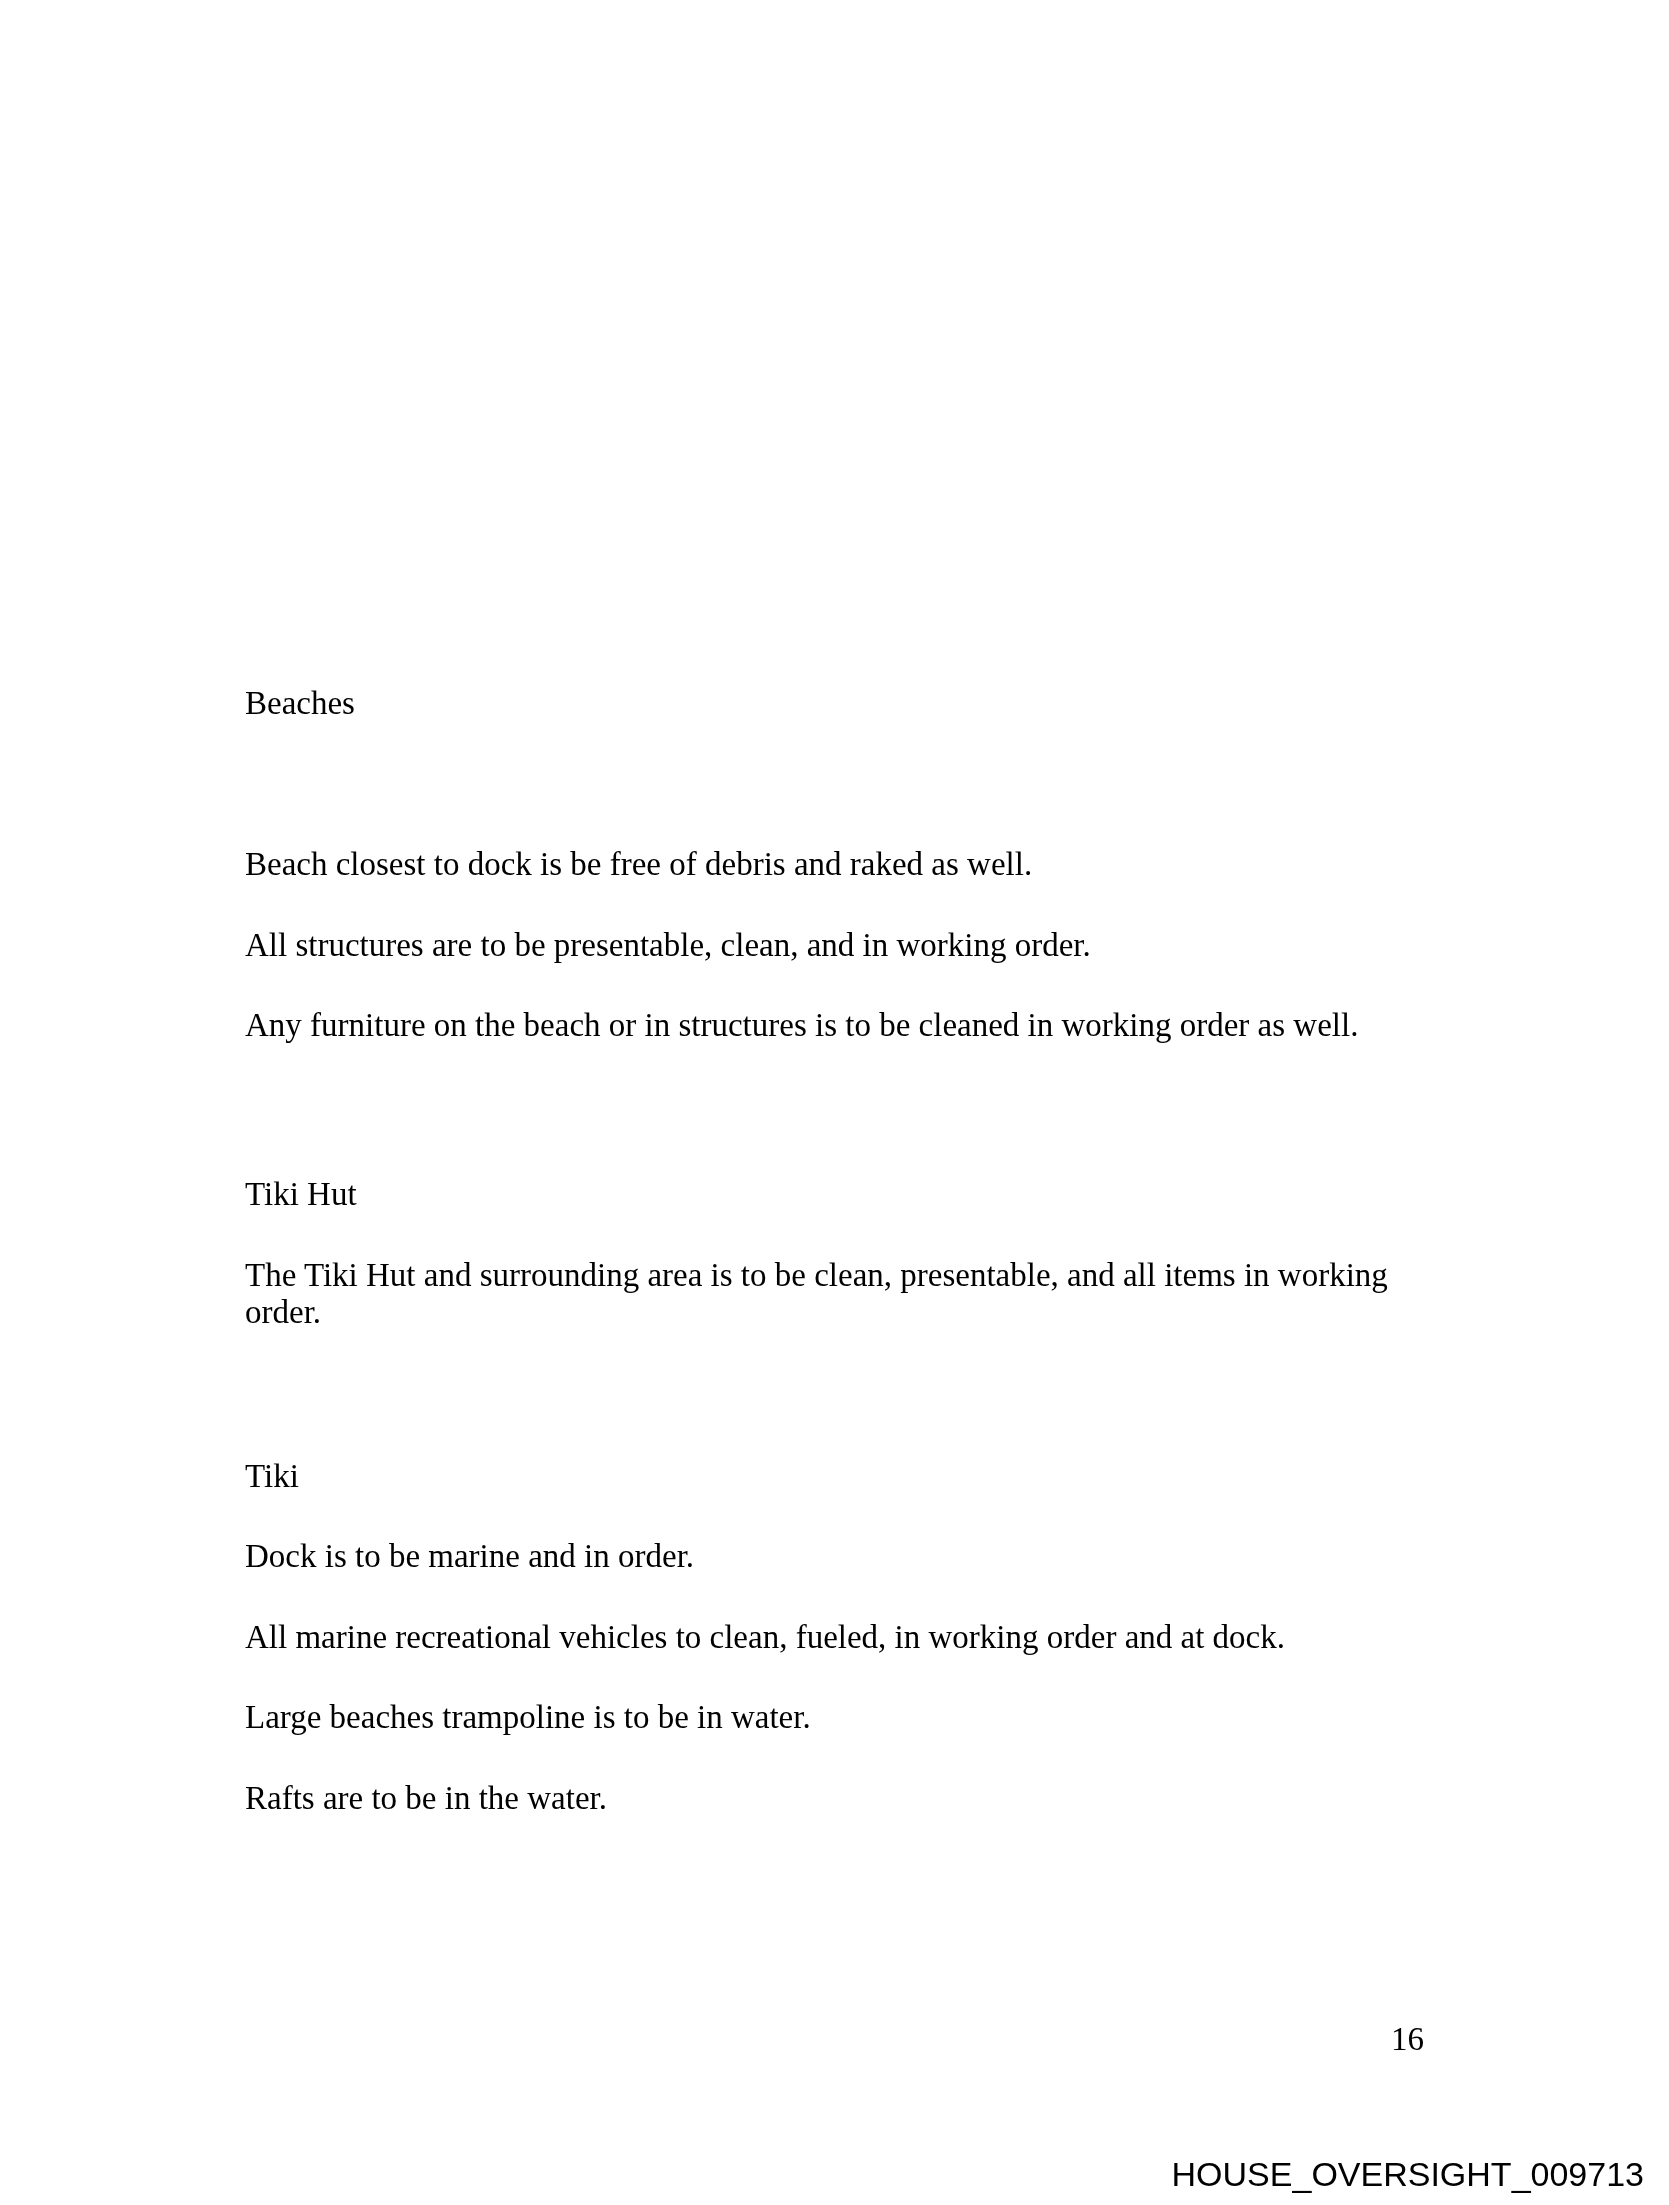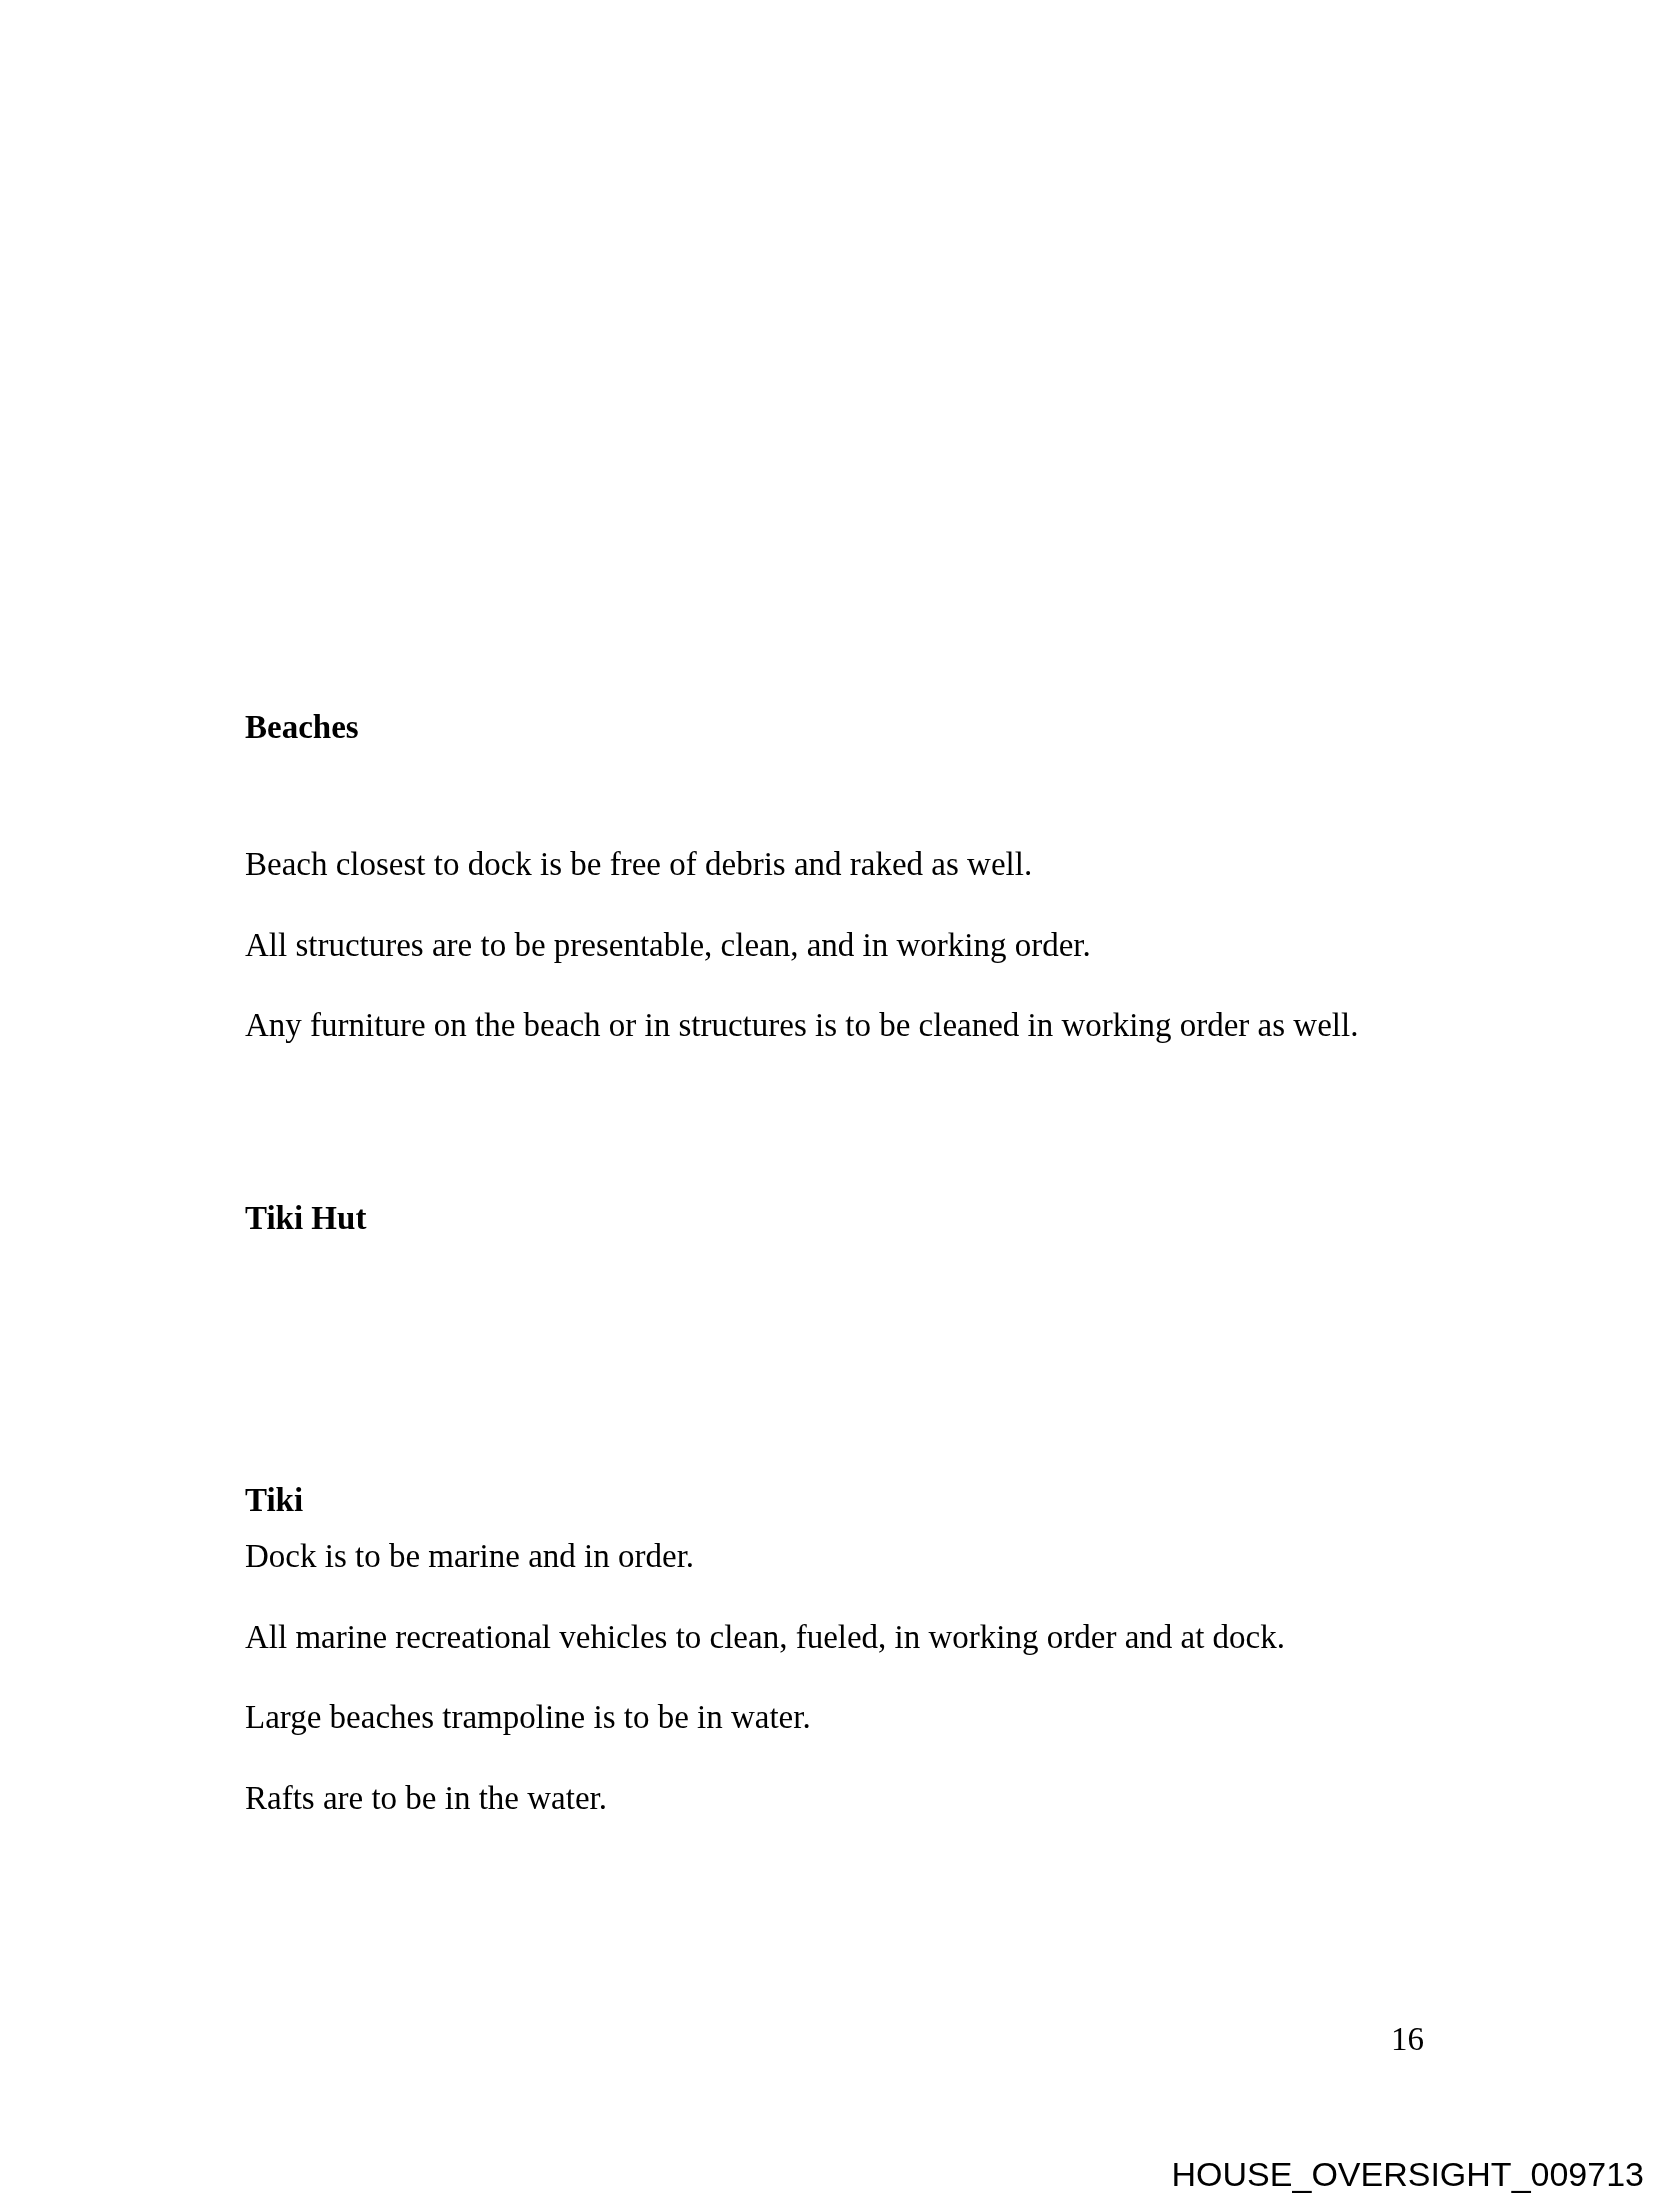--- a/index.html
+++ b/index.html
@@ -18,22 +18,21 @@
   }
   .para {
     position: absolute;
     left: 245px;
     font-size: 33px;
     line-height: 37px;
     white-space: nowrap;
     color: #000000;
   }
   .heading {
-    font-weight: bold;
-    margin-top: 24px;
+    font-weight: normal;
   }
   .wrap {
     white-space: pre-line;
     max-width: 1178px;
   }
   .page-number {
     position: absolute;
     top: 2021px;
     right: 245px;
     font-size: 33px;
@@ -62,20 +61,22 @@
 
 
   <div class="para" style="top:846px">Beach closest to dock is be free of debris and raked as well.</div>
 
   <div class="para" style="top:1007px">Any furniture on the beach or in structures is to be cleaned in working order as well.</div>
 
   <div class="para" style="top:927px">All structures are to be presentable, clean, and in working order.</div>
 
   <div class="para heading" style="top:1176px">Tiki Hut</div>
 
+  <div class="para wrap" style="top:1257px">The Tiki Hut and surrounding area is to be clean, presentable, and all items in working
+order.</div>
 
   <div class="para heading" style="top:1458px">Tiki</div>
 
   <div class="para" style="top:1538px">Dock is to be marine and in order.</div>
 
   <div class="para" style="top:1619px">All marine recreational vehicles to clean, fueled, in working order and at dock.</div>
 
   <div class="para" style="top:1699px">Large beaches trampoline is to be in water.</div>
 
   <div class="para" style="top:1780px">Rafts are to be in the water.</div>

